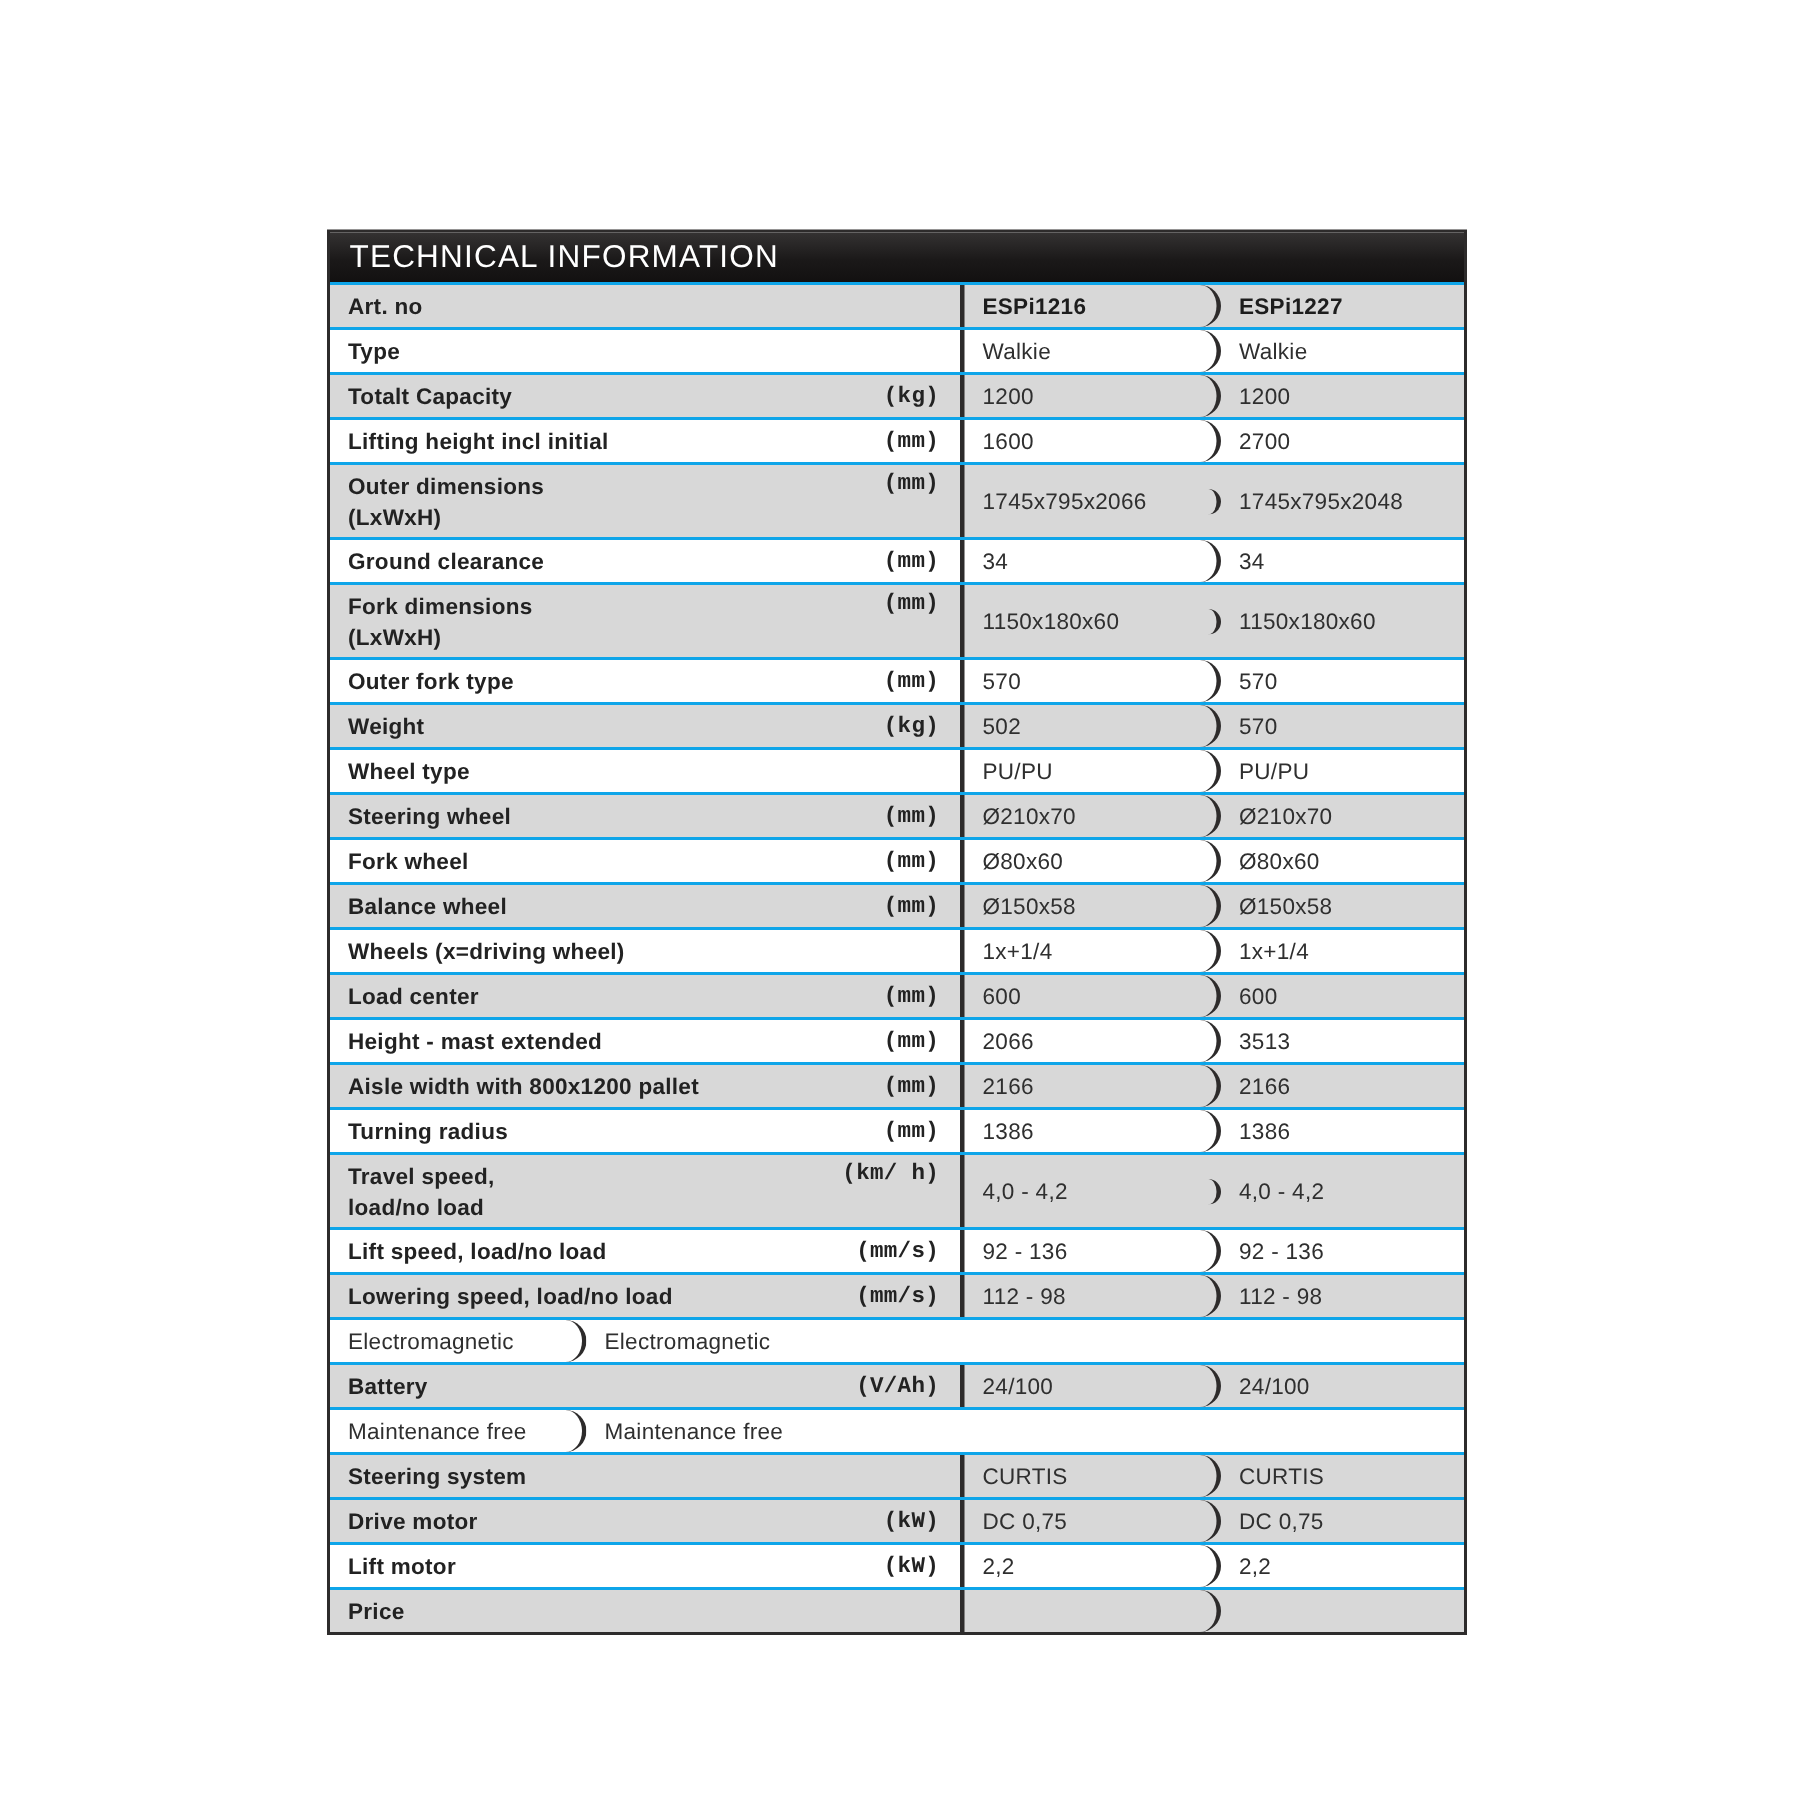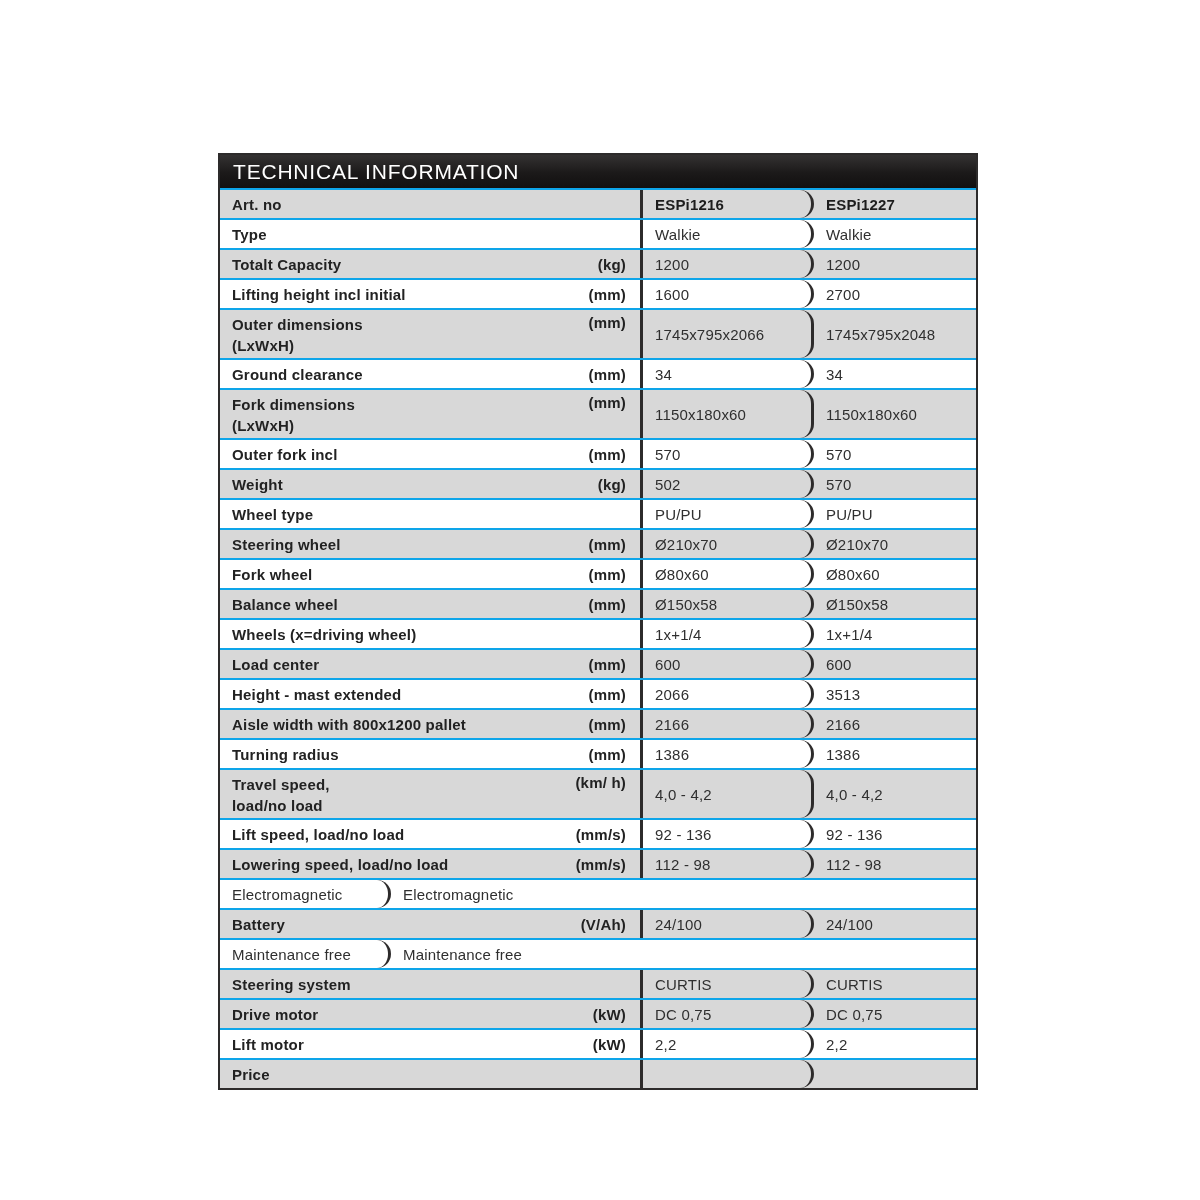--- a/index.html
+++ b/index.html
@@ -38,21 +38,21 @@
     letter-spacing: 0.8px;
   }
   .row {
     display: flex;
     background: #ffffff;
     border-top: 2px solid #0ea5e9;
     min-height: 28px;
     align-items: stretch;
   }
   .row.shaded { background: #d8d8d8; }
-  .row.tall { min-height: 48px; }
+  .row.tall { min-height: 48px; align-items: center; }
   .cell {
     box-sizing: border-box;
     display: flex;
     align-items: center;
     font-size: 15px;
     color: #2f2f2f;
   }
   .label-cell {
     width: 423px;
     flex: 0 0 423px;
@@ -60,21 +60,21 @@
     justify-content: space-between;
     padding: 2px 14px 2px 12px;
     font-weight: bold;
     color: #222222;
   }
   .row.tall .label-cell {
     align-items: flex-start;
     padding-top: 4px;
   }
   .label-text { white-space: pre-line; line-height: 1.4; letter-spacing: 0.2px; }
-  .unit-text  { font-weight: bold; white-space: nowrap; letter-spacing: 0.2px; }
+  .unit-text  { font-weight: bold; white-space: nowrap; letter-spacing: 0.2px; font-family: Liberation Mono, monospace; }
   .value-cell {
     width: 171px;
     flex: 0 0 171px;
     border-right: 3px solid #2d2b2b;
     padding-left: 12px;
     letter-spacing: 0.2px;
     border-radius: 14px;
   }
   .value-cell.last {
     width: auto;
@@ -143,21 +143,21 @@
           <div class="cell label-cell">
             <span class="label-text">Fork dimensions
 (LxWxH)</span>
             <span class="unit-text">(mm)</span>
           </div>
           <div class="cell value-cell">1150x180x60</div>
           <div class="cell value-cell last">1150x180x60</div>
         </div>
         <div class="row">
           <div class="cell label-cell">
-            <span class="label-text">Outer fork incl</span>
+            <span class="label-text">Outer fork type</span>
             <span class="unit-text">(mm)</span>
           </div>
           <div class="cell value-cell">570</div>
           <div class="cell value-cell last">570</div>
         </div>
         <div class="row shaded">
           <div class="cell label-cell">
             <span class="label-text">Weight</span>
             <span class="unit-text">(kg)</span>
           </div>

